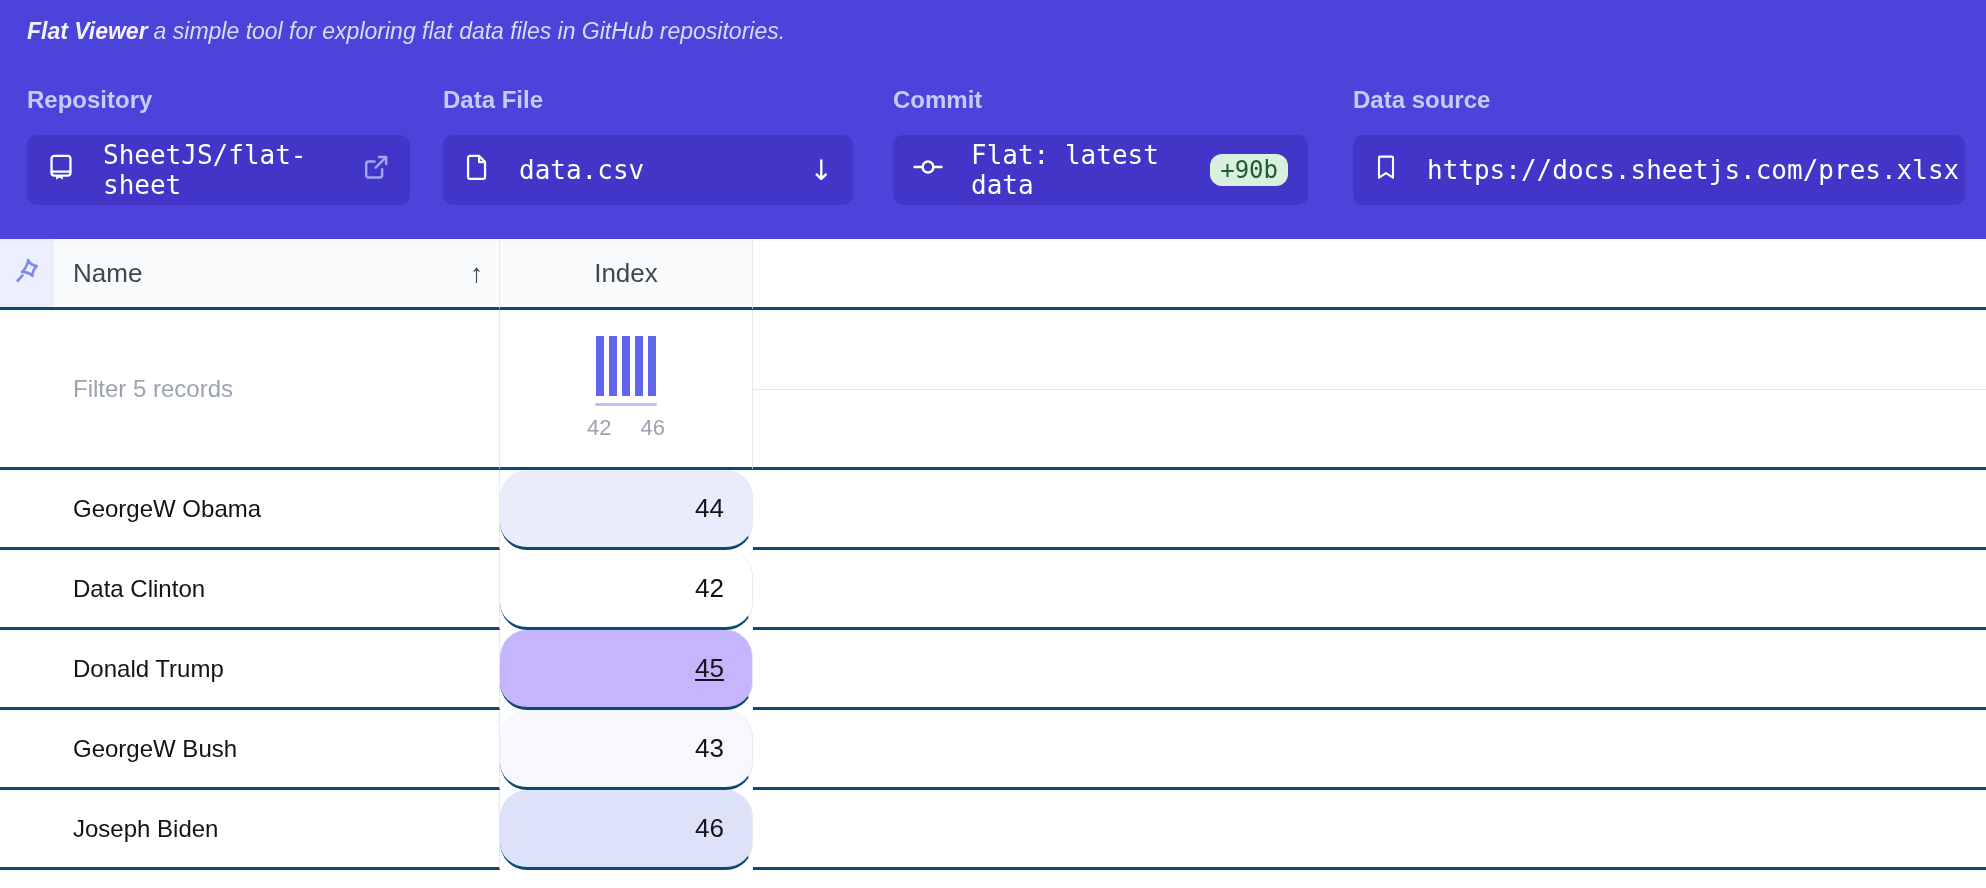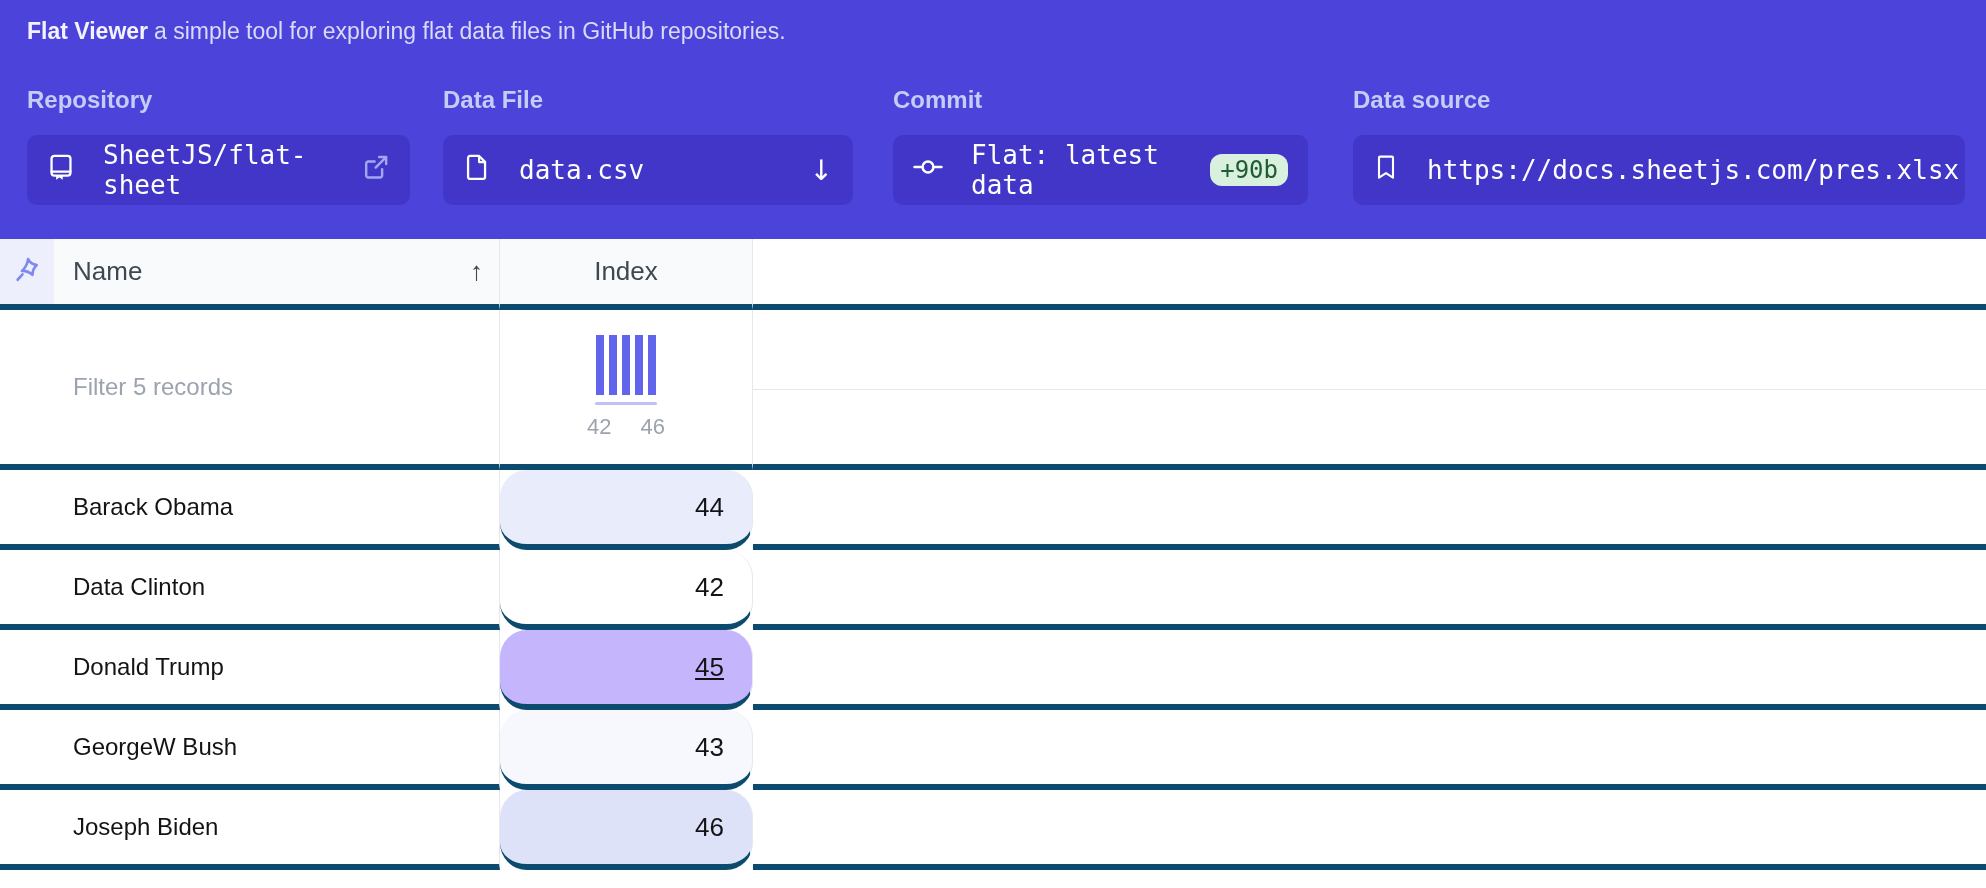--- a/index.html
+++ b/index.html
@@ -1,41 +1,41 @@
 <!DOCTYPE html>
 <html><head>
 <meta charset="utf-8">
 <style>
   * { margin:0; padding:0; box-sizing:border-box; }
   html,body { width:1986px; height:888px; background:#ffffff; overflow:hidden;
               font-family:"Liberation Sans", sans-serif; }
 
   
   .app-header { position:relative; width:1986px; height:239px; background:#4C43DB; }
-  .title-line { position:absolute; left:27px; top:18px; font-size:23px; color:#D9DCF8; }
+  .title-line { position:absolute; left:27px; top:18px; font-size:23px; color:#D9DCF8;font-style:italic; }
   .title-line b { color:#F2F3FE; font-weight:700; margin-right:6px; }
 
   .hsection { position:absolute; top:86px; }
   .hsection .hlabel { font-size:24px; font-weight:600; color:#C6CCF8; display:block; }
   .chip { position:absolute; top:49px; height:70px; background:#4136C8; border-radius:10px;
           display:flex; align-items:center; padding:0 20px; gap:28px; color:#ffffff;
           font-family:"DejaVu Sans Mono", monospace; font-size:26px; cursor:pointer; }
   .chip .grow { flex:1; }
   .sec-repo   { left:27px;   } .sec-repo   .chip { width:383px; }
   .sec-file   { left:443px;  } .sec-file   .chip { width:410px; }
   .sec-commit { left:893px;  } .sec-commit .chip { width:415px; }
   .sec-source { left:1353px; } .sec-source .chip { width:612px; }
   .chip svg { flex:0 0 auto; }
   .badge { background:#D9F0DE; color:#215B33; font-family:"DejaVu Sans Mono", monospace;
            font-size:24px; padding:2px 10px; border-radius:12px; }
   .dl-arrow { color:#ffffff; font-size:28px; font-family:"DejaVu Sans", sans-serif; }
 
   
   .grid-row { display:grid; grid-template-columns:54px 446px 253px 1fr; }
-  .cell { border-bottom:6px solid #0c4a6e; }
+  .cell { border-bottom:3px solid #0c4a6e; }
   .v-r { border-right:1px solid #E7E8EC; }
 
   .head-row .cell { height:71px; background:#F8FAFC; display:flex; align-items:center; }
   .head-row .pin-cell { background:#EDEFFC; justify-content:center; cursor:pointer; }
   .head-row .filler { background:#ffffff; }
   .name-head { justify-content:space-between; padding:0 16px 0 19px; cursor:pointer; }
   .index-head { justify-content:center; cursor:pointer; }
   .head-txt { font-size:26px; font-weight:500; color:#3F4754; }
   .sort-arrow { font-size:26px; color:#3F4754; }
 
@@ -171,21 +171,21 @@
       <div class="hist-labels">
         <span>42</span>
         <span>46</span>
       </div>
     </div>
     <div class="cell filler-split"></div>
   </div>
 
   <div class="grid-row data-row">
     <div class="cell"></div>
-    <div class="cell v-r name-cell">Barack Obama</div>
+    <div class="cell v-r name-cell">GeorgeW Obama</div>
     <div class="cell v-r index-cell" style="background-color: rgb(233, 236, 250);">44</div>
     <div class="cell"></div>
   </div>
 
   <div class="grid-row data-row">
     <div class="cell"></div>
     <div class="cell v-r name-cell">Data Clinton</div>
     <div class="cell v-r index-cell" style="background-color: rgb(255, 255, 255);">42</div>
     <div class="cell"></div>
   </div>

